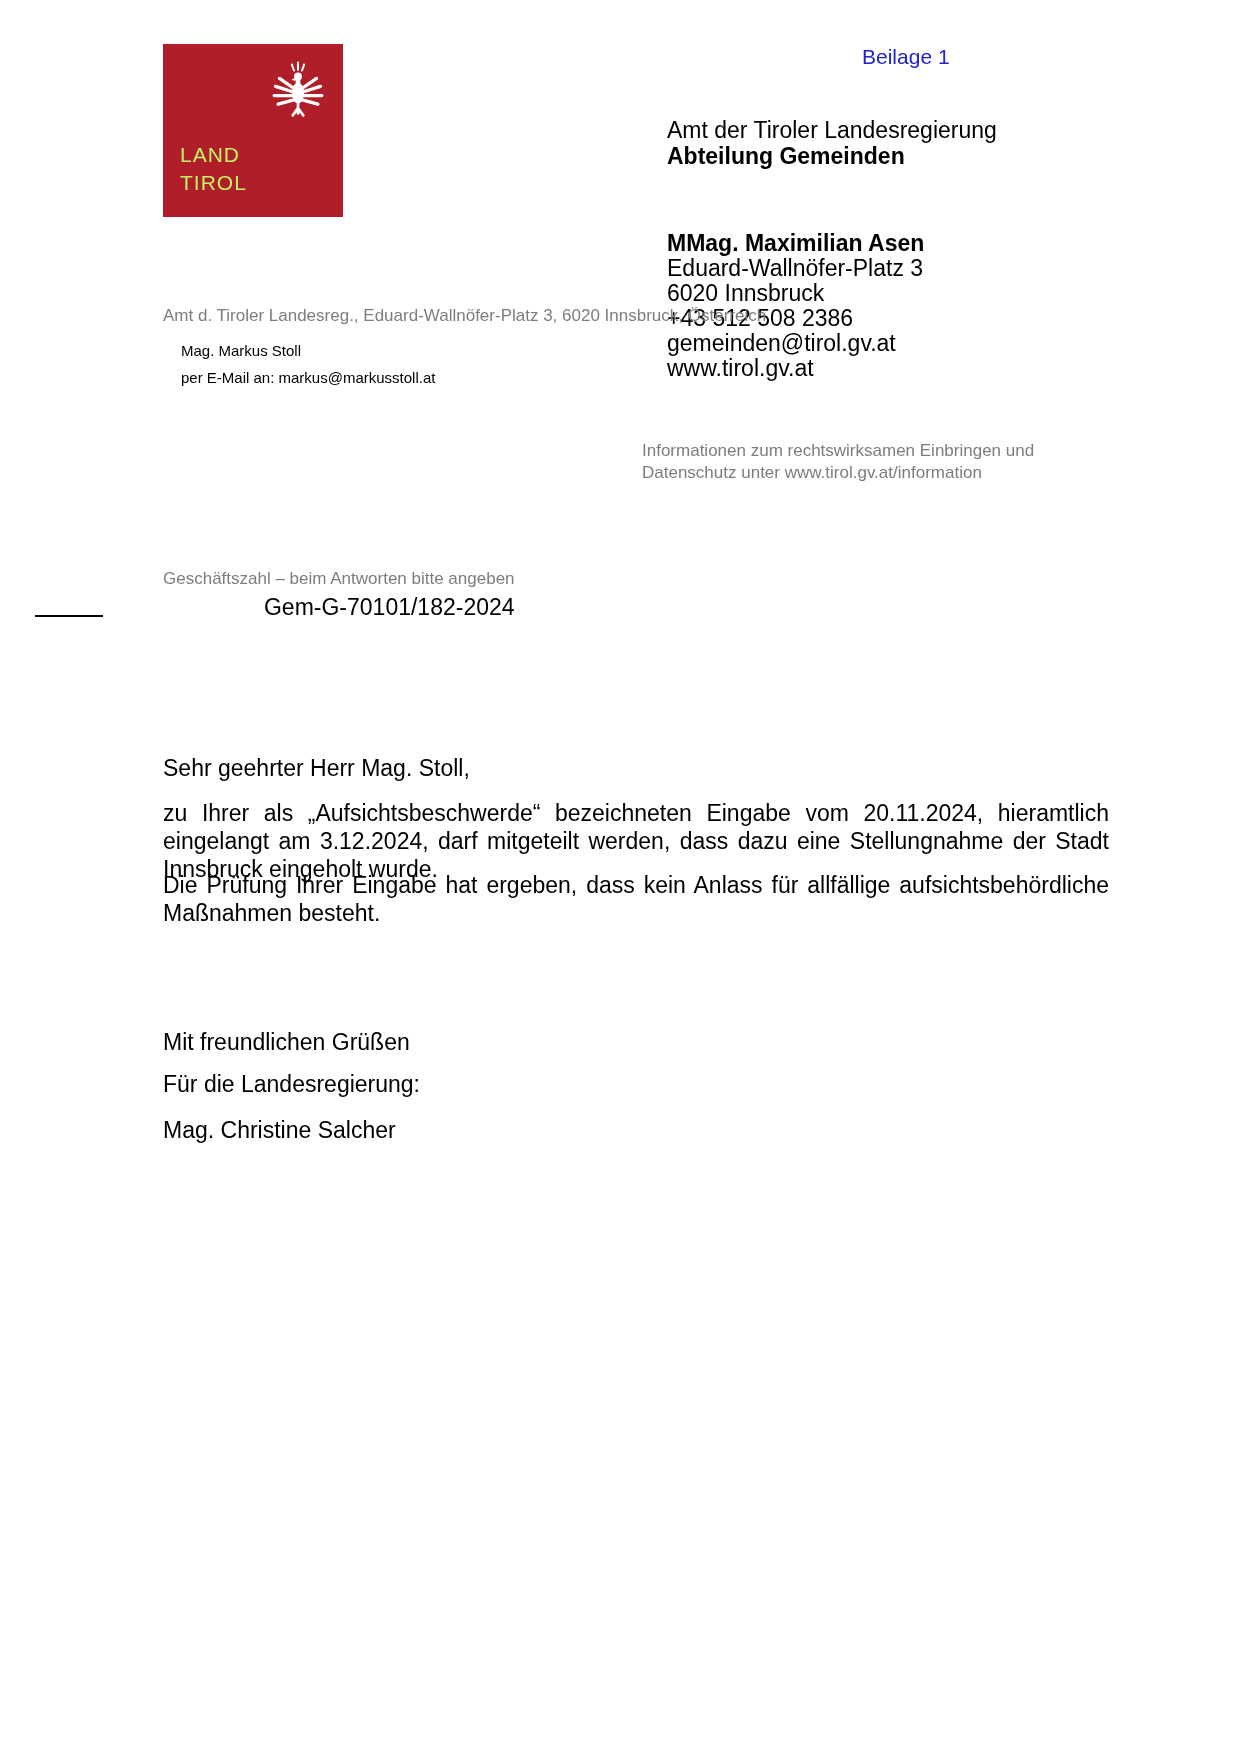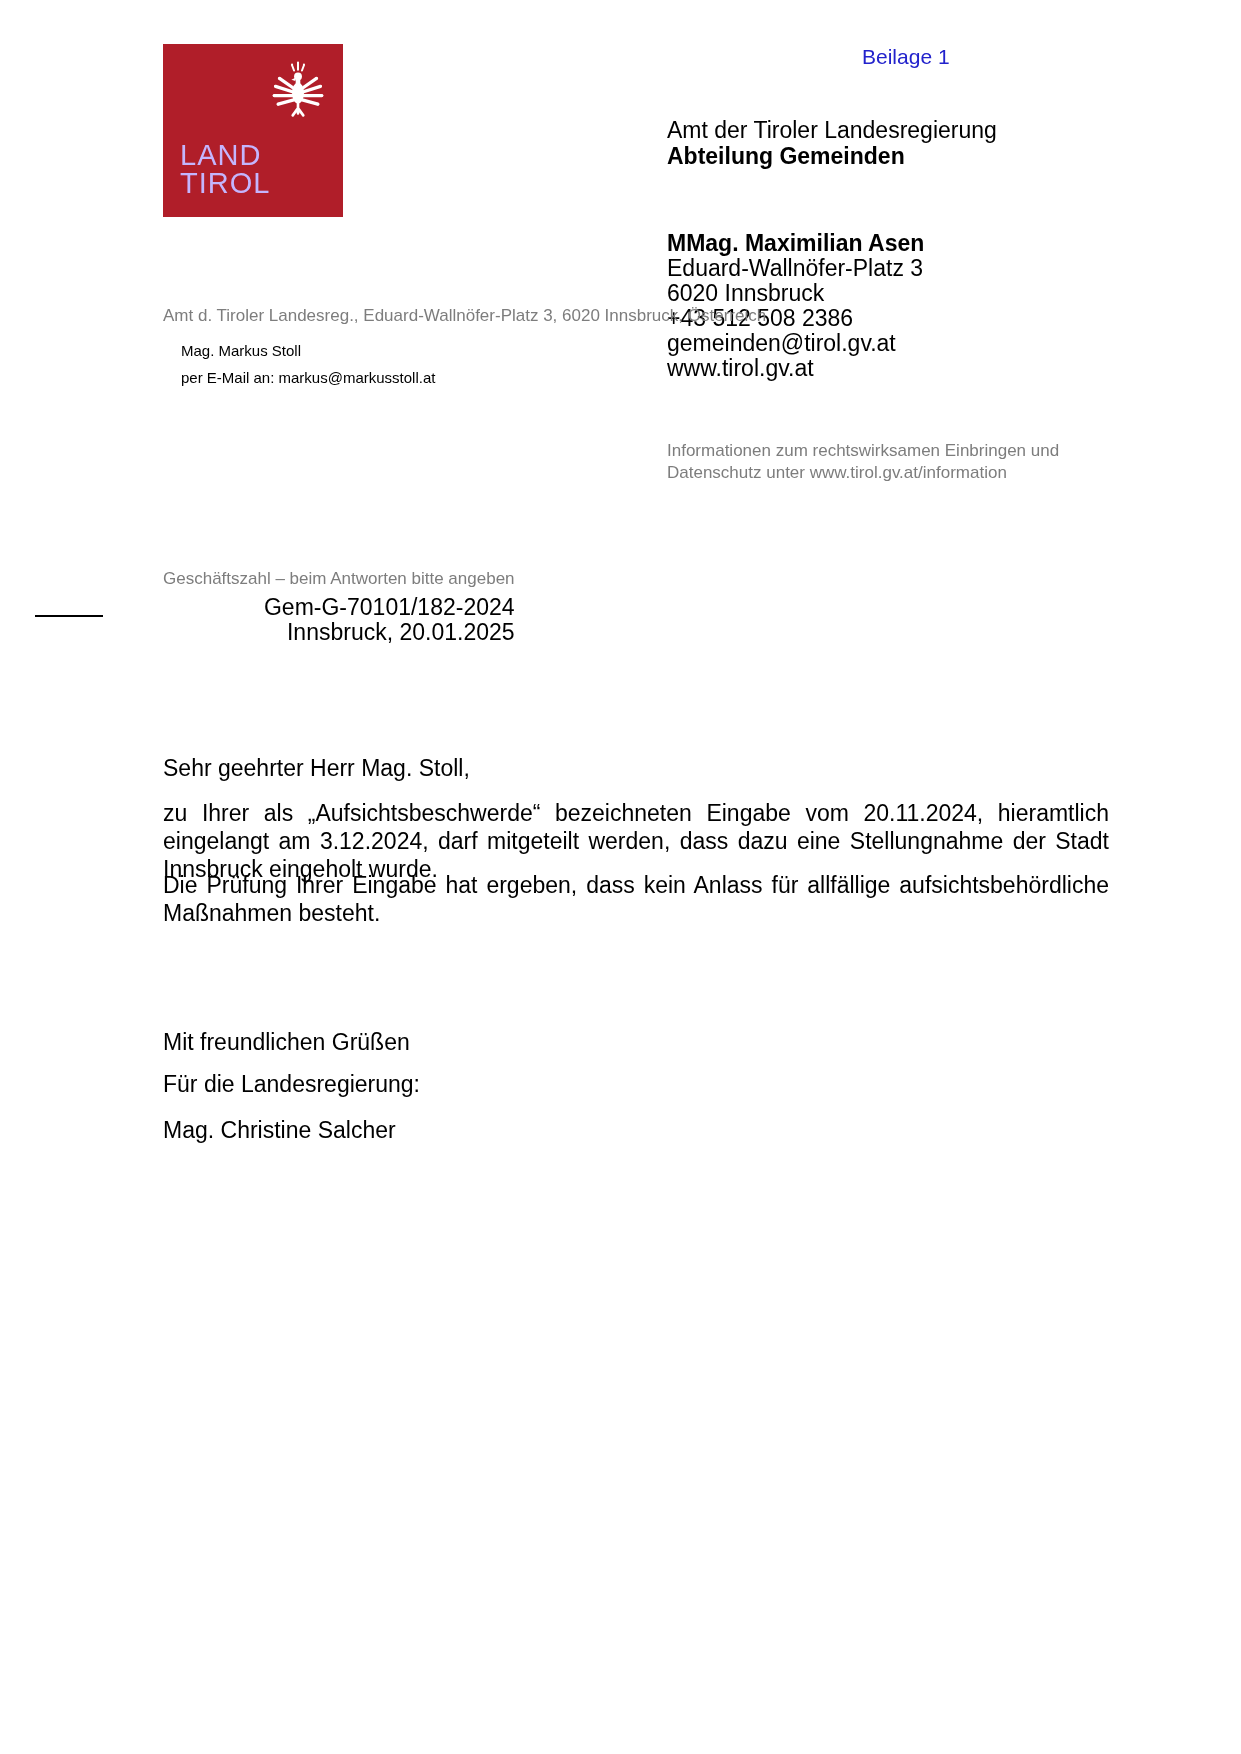--- a/index.html
+++ b/index.html
@@ -13,32 +13,32 @@
     overflow:hidden;
   }
   .abs{position:absolute;}
   
   .logo{
     left:163px;top:44px;width:180px;height:173px;
     background:#B01E29;
   }
   .logo-text{
     position:absolute;left:17px;bottom:20px;
-    color:#c4b5fd;font-size:29px;line-height:28px;
+    color:#bef264;font-size:21px;line-height:28px;
     letter-spacing:1px;font-weight:400;margin-top:20px;
   }
   .eagle{position:absolute;right:12px;top:10px;}
   
   .beilage{left:816px;top:45px;font-size:21px;color:#2222CC;margin-left:46px;}
   
   .agency{left:667px;top:117px;font-size:23px;line-height:26px;}
   .agency .dept{font-weight:bold;}
   .contact{left:667px;top:231px;font-size:23px;line-height:25px;}
   .contact .name{font-weight:bold;}
-  .legal{left:667px;top:440px;font-size:17px;line-height:22px;color:#7D7D7D;width:470px;}
+  .legal{left:642px;top:440px;font-size:17px;line-height:22px;color:#7D7D7D;width:470px;}
   
   .senderline{left:163px;top:306px;font-size:17px;color:#7D7D7D;}
   .recipient{left:163px;top:337px;font-size:15px;line-height:27px;margin-left:18px;}
   .foldmark{left:35px;top:615px;width:68px;height:2px;background:#000;}
   .reference{left:163px;top:569px;text-align:right;}
   .reference .gz-label{font-size:17px;color:#7D7D7D;margin-bottom:6px;}
   .reference .gz-line{font-size:23px;line-height:25px;}
   .subject{
     left:163px;top:659px;width:946px;
     font-size:23px;line-height:31px;font-weight:bold;
@@ -126,21 +126,20 @@
   <div class="abs recipient">
     <div>Mag. Markus Stoll</div>
     <div>per E-Mail an: markus@markusstoll.at</div>
   </div>
 
   <div class="abs foldmark"></div>
 
   <div class="abs reference">
     <div class="gz-label">Geschäftszahl – beim Antworten bitte angeben</div>
     <div class="gz-line">Gem-G-70101/182-2024</div>
-    <div class="gz-line">Innsbruck, 20.01.2025</div>
   </div>
 
 
   <div class="abs bodytext salutation">Sehr geehrter Herr Mag. Stoll,</div>
   <div class="abs bodytext para1">zu Ihrer als „Aufsichtsbeschwerde“ bezeichneten Eingabe vom 20.11.2024, hieramtlich eingelangt am 3.12.2024, darf mitgeteilt werden, dass dazu eine Stellungnahme der Stadt Innsbruck eingeholt wurde.</div>
   <div class="abs bodytext para2">Die Prüfung Ihrer Eingabe hat ergeben, dass kein Anlass für allfällige aufsichtsbehördliche Maßnahmen besteht.</div>
 
   <div class="abs bodytext closing">Mit freundlichen Grüßen</div>
   <div class="abs bodytext onbehalf">Für die Landesregierung:</div>
   <div class="abs bodytext signer">Mag. Christine Salcher</div>

